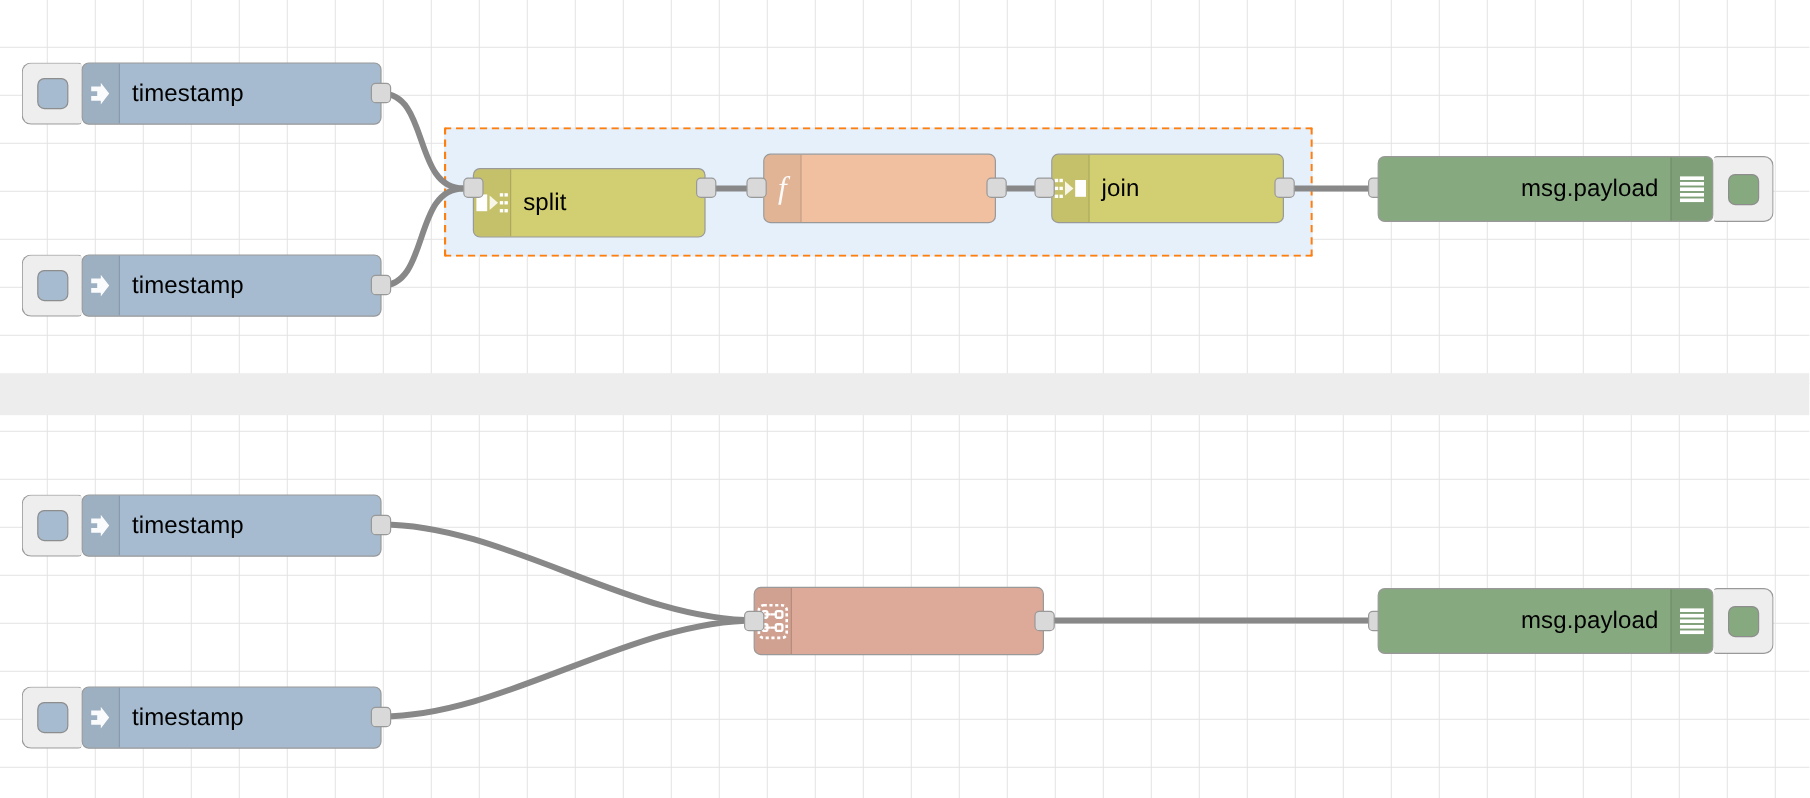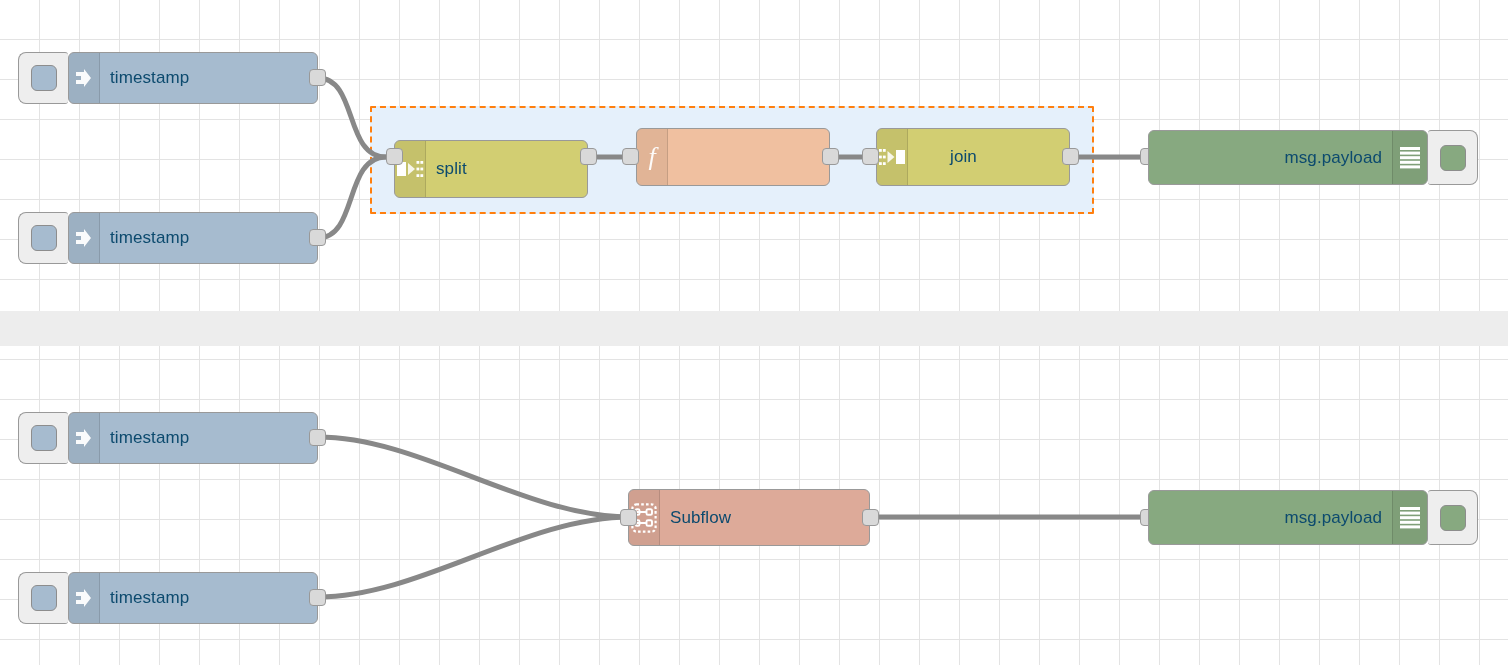--- a/index.html
+++ b/index.html
@@ -57,33 +57,33 @@
     display: flex;
     align-items: center;
     justify-content: center;
     background: rgba(0,0,0,0.06);
     border-right: 1px solid rgba(0,0,0,0.12);
     flex: 0 0 30px;
   }
   .node-label {
     flex: 1 1 auto;
     padding: 0 10px;
-    font-size: 17px;
-    color: #0c4a6e;
+    font-size: 20px;
+    color: #000000;
     white-space: nowrap;
     letter-spacing: 0.1px;
   }
   .label-left   { text-align: left; }
   .label-center { text-align: center; }
   .label-right  { text-align: right; margin-left: 22px; }
 
   
   .n-inject  { background: #a6bbcf; }
   .n-split   { background: #d2ce72; margin-top: 12px; }
-  .n-join    { background: #d2ce72; gap: 32px; }
+  .n-join    { background: #d2ce72; }
   .n-func    { background: #f0c0a0; }
   .n-subflow { background: #ddaa99; }
   .n-debug   { background: #87a980; }
 
   
   .port {
     position: absolute;
     width: 17px;
     height: 17px;
     background: #d9d9d9;
@@ -294,21 +294,20 @@
           <path d="M11 20 h5"></path>
         </g>
         <g fill="none" stroke="#ffffff" stroke-width="1.9">
           <rect x="4.5" y="6.2" width="4" height="5.6" rx="1.4"></rect>
           <rect x="15.5" y="6.2" width="5.5" height="5.6" rx="1.4"></rect>
           <rect x="4.5" y="17.2" width="4" height="5.6" rx="1.4"></rect>
           <rect x="15.5" y="17.2" width="5.5" height="5.6" rx="1.4"></rect>
         </g>
       </svg>
     </span>
-    <span class="node-label label-left">Subflow</span>
   </div>
   <span class="port" style="left:620px; top:509px;"></span>
   <span class="port" style="left:862px; top:509px;"></span>
 
   <span class="port" style="left:1140px; top:509px;"></span>
   <div class="node n-debug" style="left:1148px; top:490px; width:280px; height:55px;">
     <span class="node-label label-right">msg.payload</span>
     <span class="debug-strip">
       <svg width="22" height="24" viewBox="0 0 22 24">
         <g fill="#ffffff">

